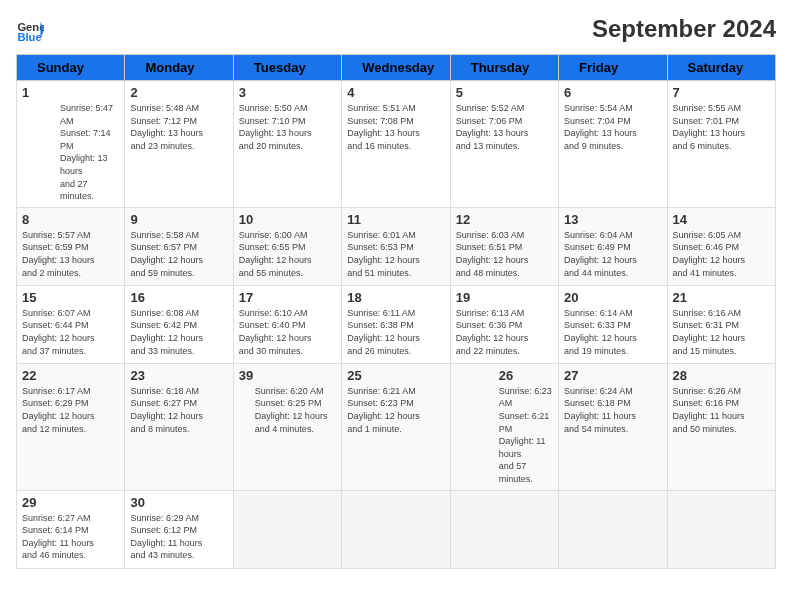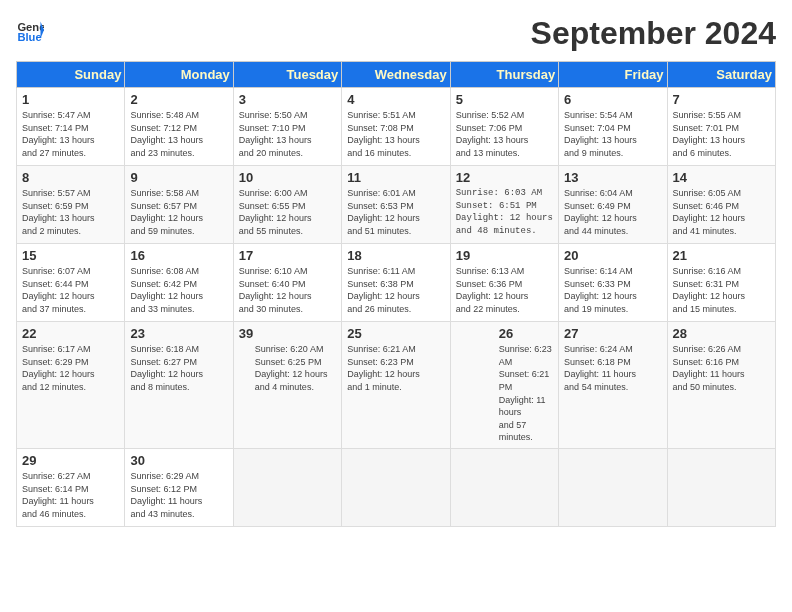--- a/index.html
+++ b/index.html
@@ -26,39 +26,39 @@
       gap: 4px;
     }
     .logo-icon {
       width: 28px;
       height: 28px;
     }
     .title-block {
       text-align: right;
     }
     .month-title {
-      font-size: 32px;
+      font-size: 24px;
       font-weight: bold;
       color: #333;
       line-height: 1.1;
     }
     .subtitle {
       font-size: 14px;
       color: #555;
     }
     .calendar {
       width: 100%;
       border-collapse: collapse;
       table-layout: fixed;
     }
     .calendar th {
       background: #1a73e8;
-      color: #fef9c3;
-      text-align: right;
-      padding: 5px 3px;
+      color: #000000;
+      text-align: left;
+      padding: 5px 20px;
       font-size: 13px;
       font-weight: bold;
       border: 1px solid #ccc;
     }
     .calendar td {
       vertical-align: top;
       padding: 4px 5px;
       border: 1px solid #ddd;
       font-size: 9.5px;
       color: #333;
@@ -107,21 +107,21 @@
         <th>Wednesday</th>
         <th>Thursday</th>
         <th>Friday</th>
         <th>Saturday</th>
       </tr>
     </thead>
     <tbody id="calendar-body">
     <tr style="background: rgb(255, 255, 255);">
           <td>
             <span class="day-num">1</span>
-            <div class="day-info" style="white-space: pre-line;">Sunrise: 5:47 AM
+            <div class="day-info" style="white-space: pre-line; margin-left: 38px;">Sunrise: 5:47 AM
 Sunset: 7:14 PM
 Daylight: 13 hours
 and 27 minutes.</div>
           </td>
           <td>
             <span class="day-num">2</span>
             <div class="day-info" style="white-space: pre-line;">Sunrise: 5:48 AM
 Sunset: 7:12 PM
 Daylight: 13 hours
 and 23 minutes.</div>
@@ -186,21 +186,21 @@
           </td>
           <td style="background: rgb(249, 249, 249);">
             <span class="day-num">11</span>
             <div class="day-info" style="white-space: pre-line;">Sunrise: 6:01 AM
 Sunset: 6:53 PM
 Daylight: 12 hours
 and 51 minutes.</div>
           </td>
           <td style="background: rgb(249, 249, 249);">
             <span class="day-num">12</span>
-            <div class="day-info" style="white-space: pre-line; font-family: Liberation Mono, monospace;">Sunrise: 6:03 AM
+            <div class="day-info" style="white-space: pre-line;">Sunrise: 6:03 AM
 Sunset: 6:51 PM
 Daylight: 12 hours
 and 48 minutes.</div>
           </td>
           <td style="background: rgb(249, 249, 249);">
             <span class="day-num">13</span>
             <div class="day-info" style="white-space: pre-line;">Sunrise: 6:04 AM
 Sunset: 6:49 PM
 Daylight: 12 hours
 and 44 minutes.</div>

